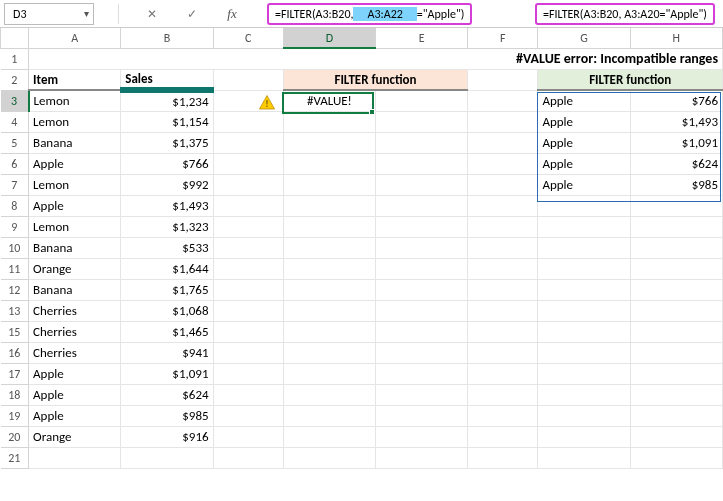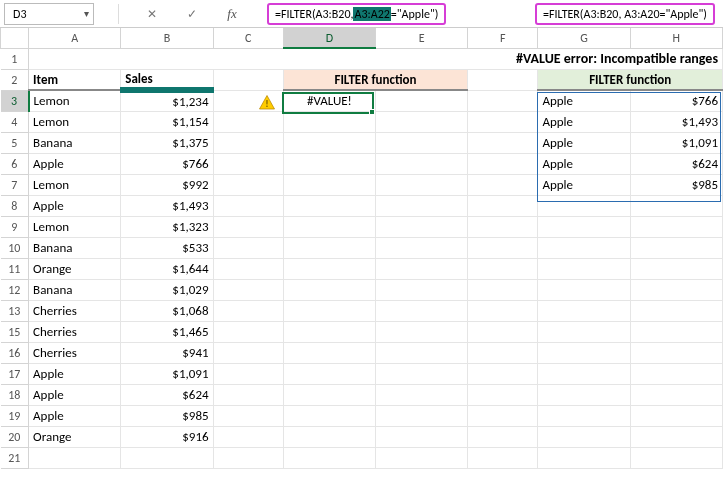--- a/index.html
+++ b/index.html
@@ -50,21 +50,21 @@
       display: flex;
       align-items: center;
       padding: 0 6px;
       font-size: 12px;
       font-family: Calibri, Arial, sans-serif;
       background: #fff;
       white-space: nowrap;
     }
     .formula-box.left { flex: 0 0 auto; margin-left: 4px; }
     .formula-box.right { flex: 0 0 auto; margin-left: auto; margin-right: 4px; }
-    .hl-range { background: #0f766e; padding: 0 1px; }
+    .hl-range { background: #7dd3fc; padding: 0 14px; }
     .grid-wrap { position: relative; }
     table.grid {
       border-collapse: collapse;
       table-layout: fixed;
       width: 723px;
     }
     .col-hdr-row th {
       background: #fff;
       border: 1px solid #d4d4d4;
       border-top: none;
@@ -294,21 +294,21 @@
           <td class="cell"></td>
           <td class="cell"></td>
           <td class="cell"></td>
           <td class="cell"></td>
           <td class="cell"></td>
           <td class="cell"></td>
         </tr>
   <tr>
           <th class="row-hdr">12</th>
           <td class="cell">Banana</td>
-          <td class="cell right">$1,029</td>
+          <td class="cell right">$1,765</td>
           <td class="cell"></td>
           <td class="cell"></td>
           <td class="cell"></td>
           <td class="cell"></td>
           <td class="cell"></td>
           <td class="cell"></td>
         </tr>
   <tr>
           <th class="row-hdr">13</th>
           <td class="cell">Cherries</td>

